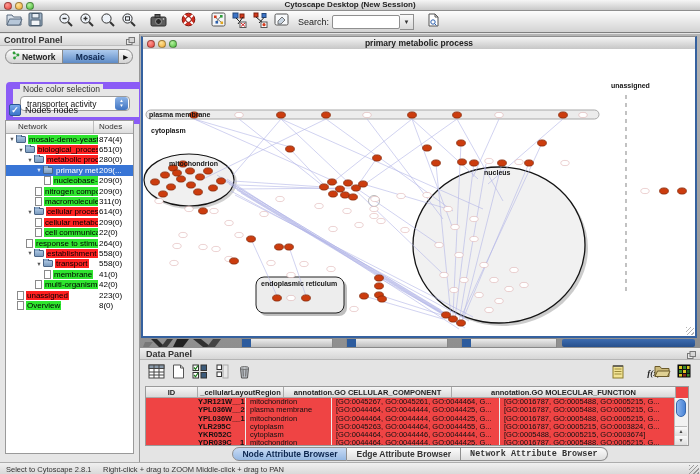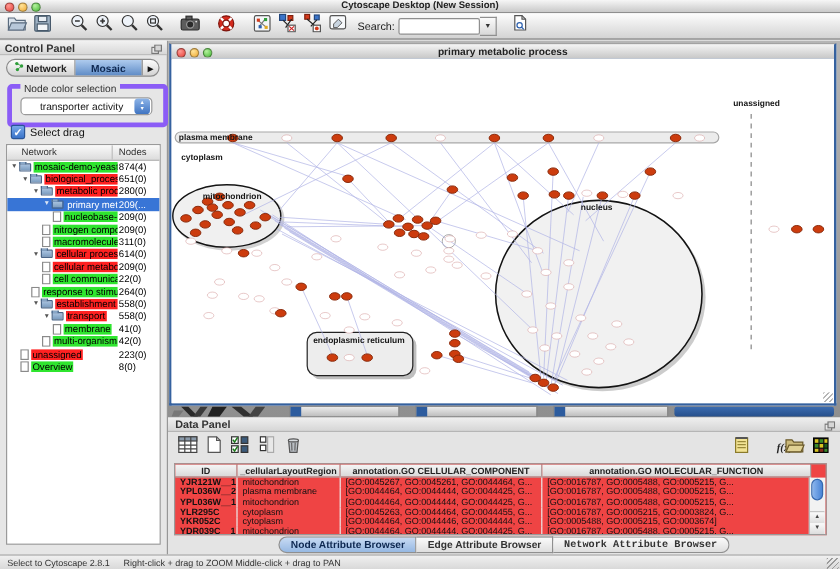--- a/index.html
+++ b/index.html
@@ -36,22 +36,22 @@
   .cp-header{position:absolute;left:0;top:0;width:139px;height:12px;
     background:linear-gradient(#f2f2f2,#d8d8d8);border-bottom:1px solid #bdbdbd;
     font-size:9px;font-weight:bold;color:#333;line-height:12px;padding-left:4px;box-sizing:border-box;}
   .float-ic{position:absolute;right:4px;top:2px;}
   .cp-tabs{position:absolute;left:5px;top:15px;width:128px;height:15px;display:flex;
     border:1px solid #8a8a8a;border-radius:8px;overflow:hidden;background:linear-gradient(#fdfdfd,#d2d2d2);box-sizing:border-box;}
   .cptab{flex:1;display:flex;align-items:center;justify-content:center;gap:2px;
     font-size:8.5px;font-weight:bold;color:#222;border-right:1px solid #8a8a8a;}
   .cptab.active{background:linear-gradient(#aecbee,#5e8bc6);color:#0d2750;}
   .cptab.arrow{flex:0 0 13px;border-right:none;font-size:6px;color:#111;}
-  .group-box{position:absolute;left:6px;top:36px;width:126px;height:28px;
-    border:4px solid #8b5cf6;border-radius:4px;text-align:center;}
+  .group-box{position:absolute;left:6px;top:48px;width:126px;height:28px;
+    border:7px solid #8b5cf6;border-radius:4px;}
   .group-label{position:absolute;left:7px;top:-5px;background:#e6e6e6;padding:0 3px;
     font-size:8.5px;color:#333;}
   .combo{position:absolute;left:7px;top:7px;width:110px;height:15px;background:#fff;
     border:1px solid #9a9a9a;border-radius:4px;display:flex;align-items:center;box-sizing:border-box;}
   .combo-val{flex:1;font-size:8.5px;color:#111;padding-left:6px;white-space:nowrap;overflow:hidden;}
   .combo-step{width:13px;height:13px;border-radius:3px;margin-right:1px;
     background:linear-gradient(#8db4e8,#3f74c2);display:flex;flex-direction:column;
     align-items:center;justify-content:center;color:#fff;font-size:4.5px;line-height:4.5px;}
   .check-row{position:absolute;left:9px;top:70px;display:flex;align-items:center;gap:4px;}
   .checkbox{width:10px;height:10px;border:1px solid #2a5596;border-radius:2px;
@@ -113,21 +113,21 @@
   .dp-toolbar .spring{flex:1;}
   .dbtn{width:22px;height:20px;display:flex;align-items:center;justify-content:center;flex:0 0 auto;}
   .fx-ic{font-size:9px;font-style:italic;font-weight:bold;color:#222;font-family:"Liberation Serif",serif;margin-left:28px;}
 
   .attr-table{position:absolute;left:5px;top:38px;width:544px;height:60px;background:#ef4444;
     border:1px solid #9a9a9a;box-sizing:border-box;overflow:hidden;}
   .thead{display:flex;height:11px;}
   .hcell{background:linear-gradient(#f6f6f6,#d9d9d9);border-right:1px solid #a9a9a9;border-bottom:1px solid #a9a9a9;
     font-size:7.5px;font-weight:bold;color:#222;text-align:center;line-height:11px;
     white-space:nowrap;overflow:hidden;box-sizing:border-box;flex:0 0 auto;}
-  .drow{display:flex;height:8.3px;align-items:center;}
+  .drow{display:flex;height:8.3px;align-items:center;padding-left:48px;}
   .cell{font-size:7.5px;color:#111;padding-left:4px;white-space:nowrap;overflow:hidden;
     box-sizing:border-box;flex:0 0 auto;border-right:1px solid #ececec;height:100%;line-height:8.3px;}
   .c0{width:52px;font-weight:bold;}
   .c1{width:86px;}
   .c2{width:168px;}
   .c3{width:224px;}
   .vscroll{position:absolute;right:0;top:11px;bottom:0;width:13px;background:#f2f2f2;border-left:1px solid #bbb;}
   .vthumb{position:absolute;left:1px;top:1px;width:10px;height:18px;border-radius:5px;
     background:linear-gradient(90deg,#8cb6ee,#4a84d6);border:1px solid #3668ae;box-sizing:border-box;}
   .varrows{position:absolute;left:0;bottom:0;width:12px;height:18px;border-top:1px solid #bbb;}
@@ -310,21 +310,21 @@
       <div class="combo">
         <span class="combo-val">transporter activity</span>
         <span class="combo-step">
             <span>▲</span>
             <span>▼</span>
           </span>
       </div>
     </div>
     <div class="check-row">
       <span class="checkbox"><span>✓</span></span>
-      <span class="check-label">Select drag</span>
+      <span class="check-label">Nodes nodes</span>
     </div>
     <div class="tree-panel">
       <div class="th">
         <span class="h1">Network</span>
         <span class="h2">Nodes</span>
       </div>
       <div id="tree-rows">
           <div class="trow">
             <span class="tleft">
               <span style="flex: 0 0 2px;"></span>

